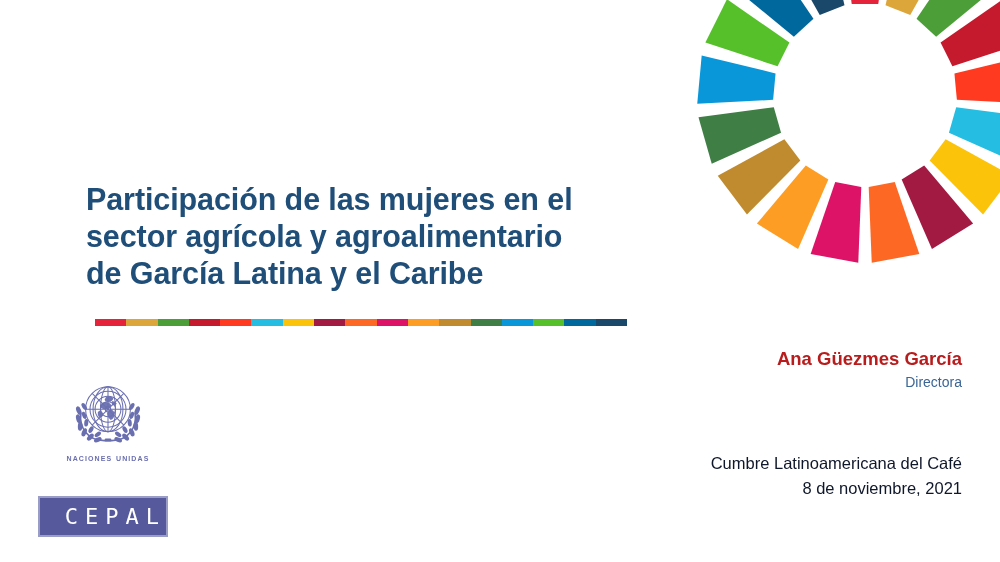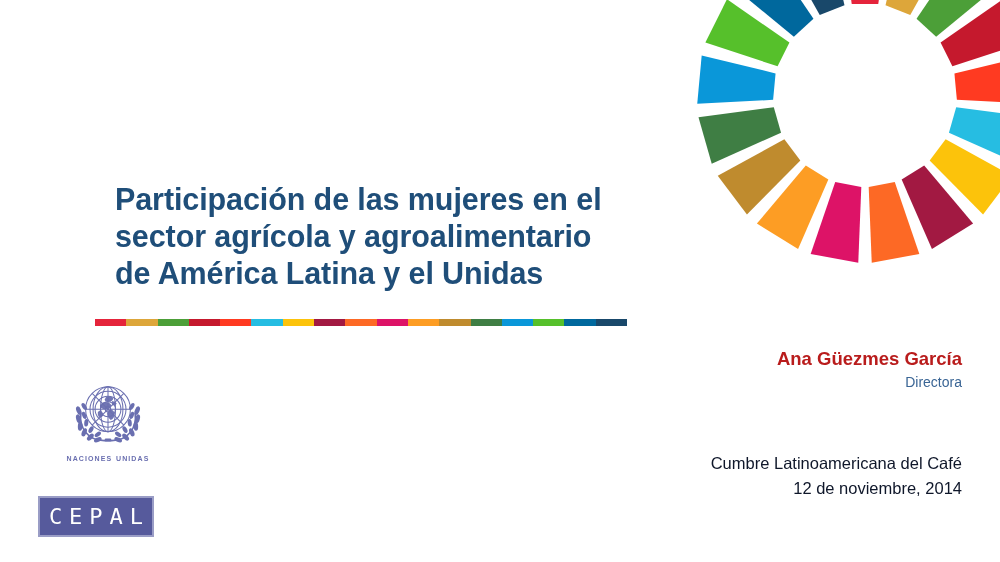--- a/index.html
+++ b/index.html
@@ -36,21 +36,20 @@
     top: 181px;
     width: 560px;
   }
   #title-block .title-line {
     font-size: 30.5px;
     font-weight: bold;
     line-height: 37px;
     color: #1F4E79;
     letter-spacing: -0.1px;
     white-space: nowrap;
-    margin-left: 29px;
   }
 
   
   #sdg-rule {
     position: absolute;
     left: 95px;
     top: 319px;
     width: 532px;
     height: 7px;
     display: flex;
@@ -82,28 +81,28 @@
     color: #6A6FB0;
     font-variant: small-caps;
     text-transform: lowercase;
   }
 
   
   #cepal-logo {
     position: absolute;
     left: 38px;
     top: 496px;
-    width: 116px;
+    width: 130px;
     height: 41px;
     background: #565A9C;
     border: 2px solid #9A9DC6;
     box-sizing: border-box;
     display: flex;
     align-items: center;
-    justify-content: center;
+    justify-content: flex-end;
   }
   #cepal-logo .cepal-text {
     color: #ffffff;
     font-size: 22px;
     font-weight: normal;
     letter-spacing: 7px;
     text-indent: 7px;
     font-family: "DejaVu Sans Mono", monospace;
   }
 
@@ -164,21 +163,21 @@
         <path d="M 78.12558895737769 174.80547558221656 L 2.2293363569505686 178.7752162805694 L 6.69839248305712 130.54641990411585 L 80.57292921691223 148.39446804273013 Z" fill="#0A97D9" stroke="none"></path>
         <path d="M 82.5937251037322 141.29210720449748 L 10.38854149377184 117.57689141690845 L 31.97806298424672 74.21928741954656 L 94.41655830089701 117.54865739641835 Z" fill="#56C02B" stroke="none"></path>
         <path d="M 98.86656300971667 111.65589882473643 L 40.104158539482626 63.458597853866536 L 75.89836088536873 30.82787090821776 L 118.4681500086543 93.78669121164306 Z" fill="#00689D" stroke="none"></path>
         <path d="M 124.74636574522029 89.89938460451987 L 87.3629287521414 23.72931101694934 L 132.52760658410457 6.232421610123453 L 149.47940360558107 80.31775469125809 Z" fill="#19486A" stroke="none"></path>
       </g>
   </svg>
 
   <div id="title-block">
     <div class="title-line">Participación de las mujeres en el</div>
     <div class="title-line">sector agrícola y agroalimentario</div>
-    <div class="title-line">de América Latina y el Unidas</div>
+    <div class="title-line">de García Latina y el Caribe</div>
   </div>
 
   <div id="sdg-rule">
       <div class="seg" style="background: rgb(229, 36, 59);"></div>
       <div class="seg" style="background: rgb(221, 166, 58);"></div>
       <div class="seg" style="background: rgb(76, 159, 56);"></div>
       <div class="seg" style="background: rgb(197, 25, 45);"></div>
       <div class="seg" style="background: rgb(255, 58, 33);"></div>
       <div class="seg" style="background: rgb(38, 189, 226);"></div>
       <div class="seg" style="background: rgb(252, 195, 11);"></div>
@@ -261,16 +260,16 @@
     <span class="cepal-text">CEPAL</span>
   </div>
 
   <div id="speaker-block">
     <div class="name">Ana Güezmes García</div>
     <div class="role">Directora</div>
   </div>
 
   <div id="event-block">
     <div class="event-line">Cumbre Latinoamericana del Café</div>
-    <div class="event-line">12 de noviembre, 2014</div>
+    <div class="event-line">8 de noviembre, 2021</div>
   </div>
 
 </div>
 
 </body></html>

